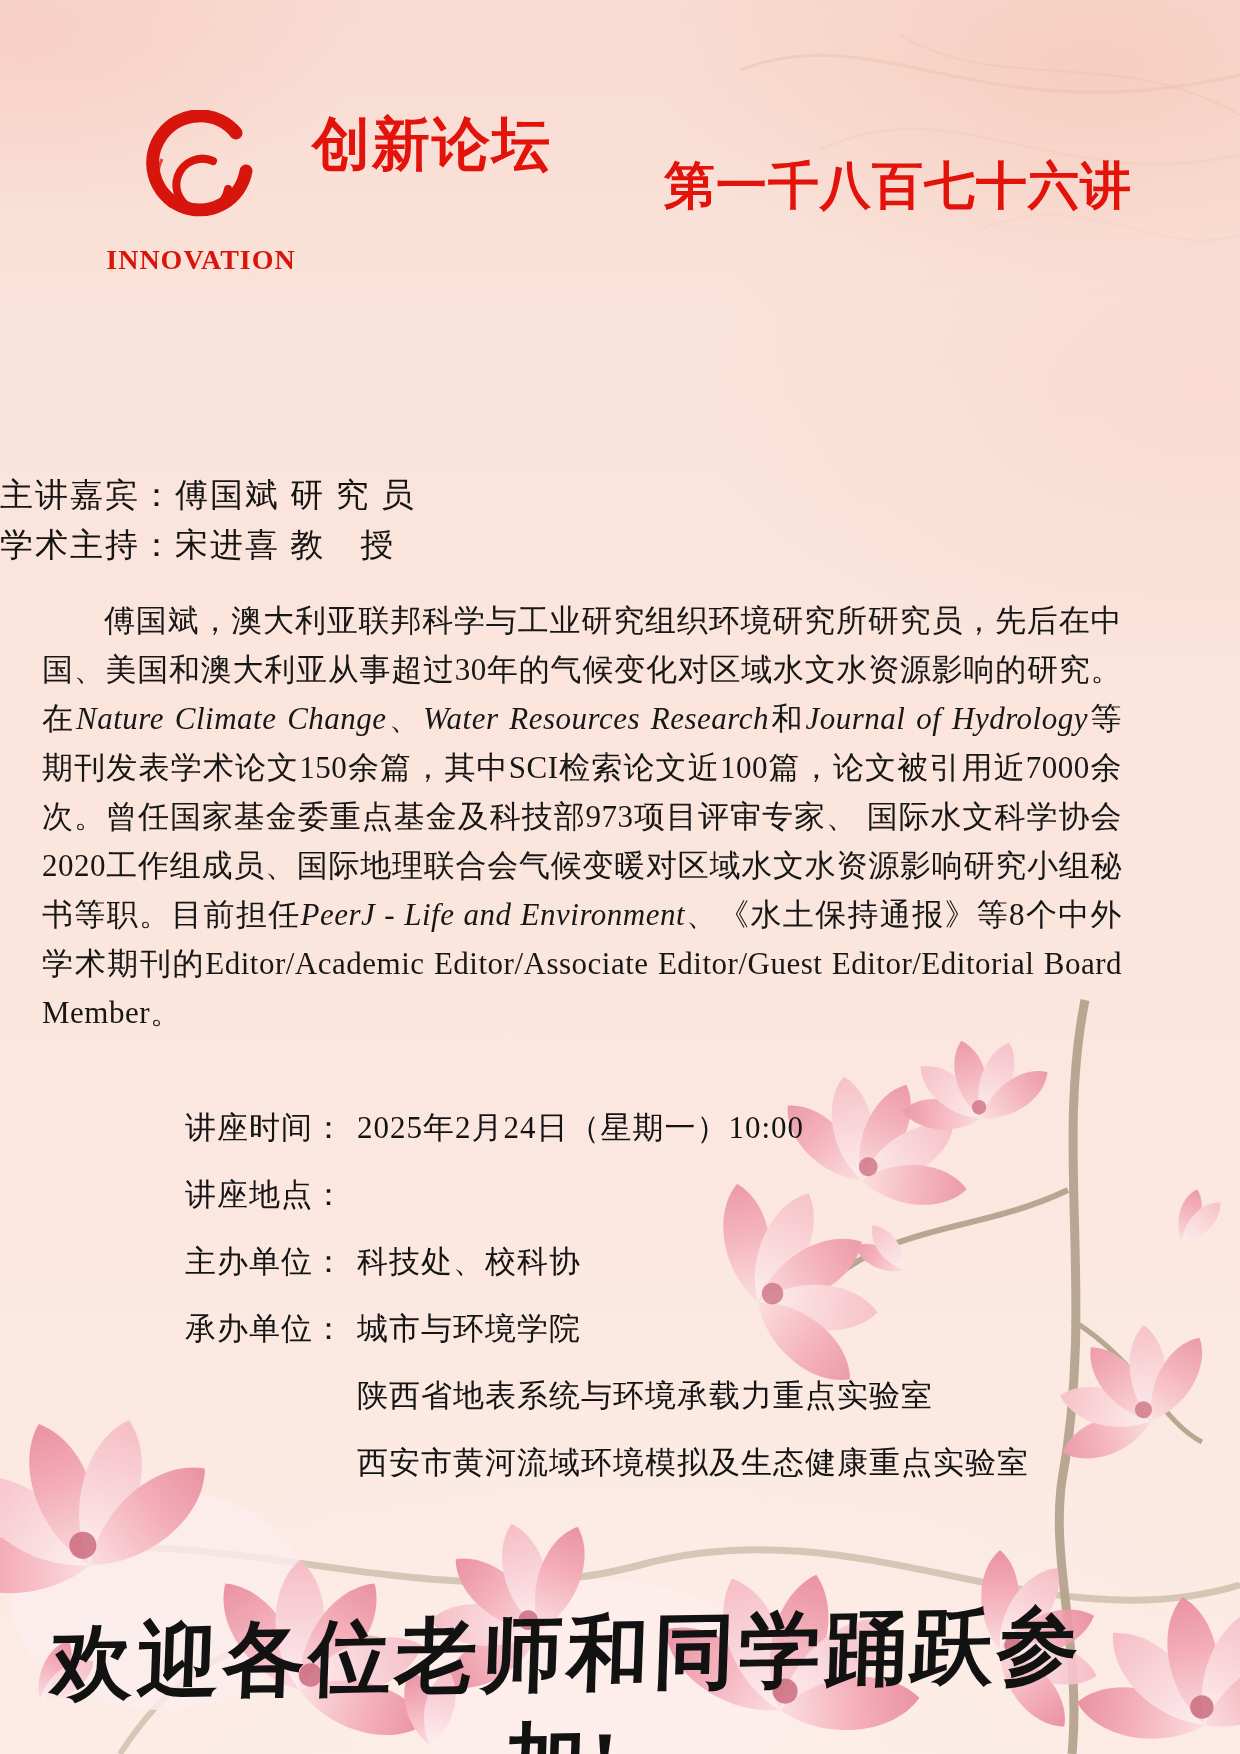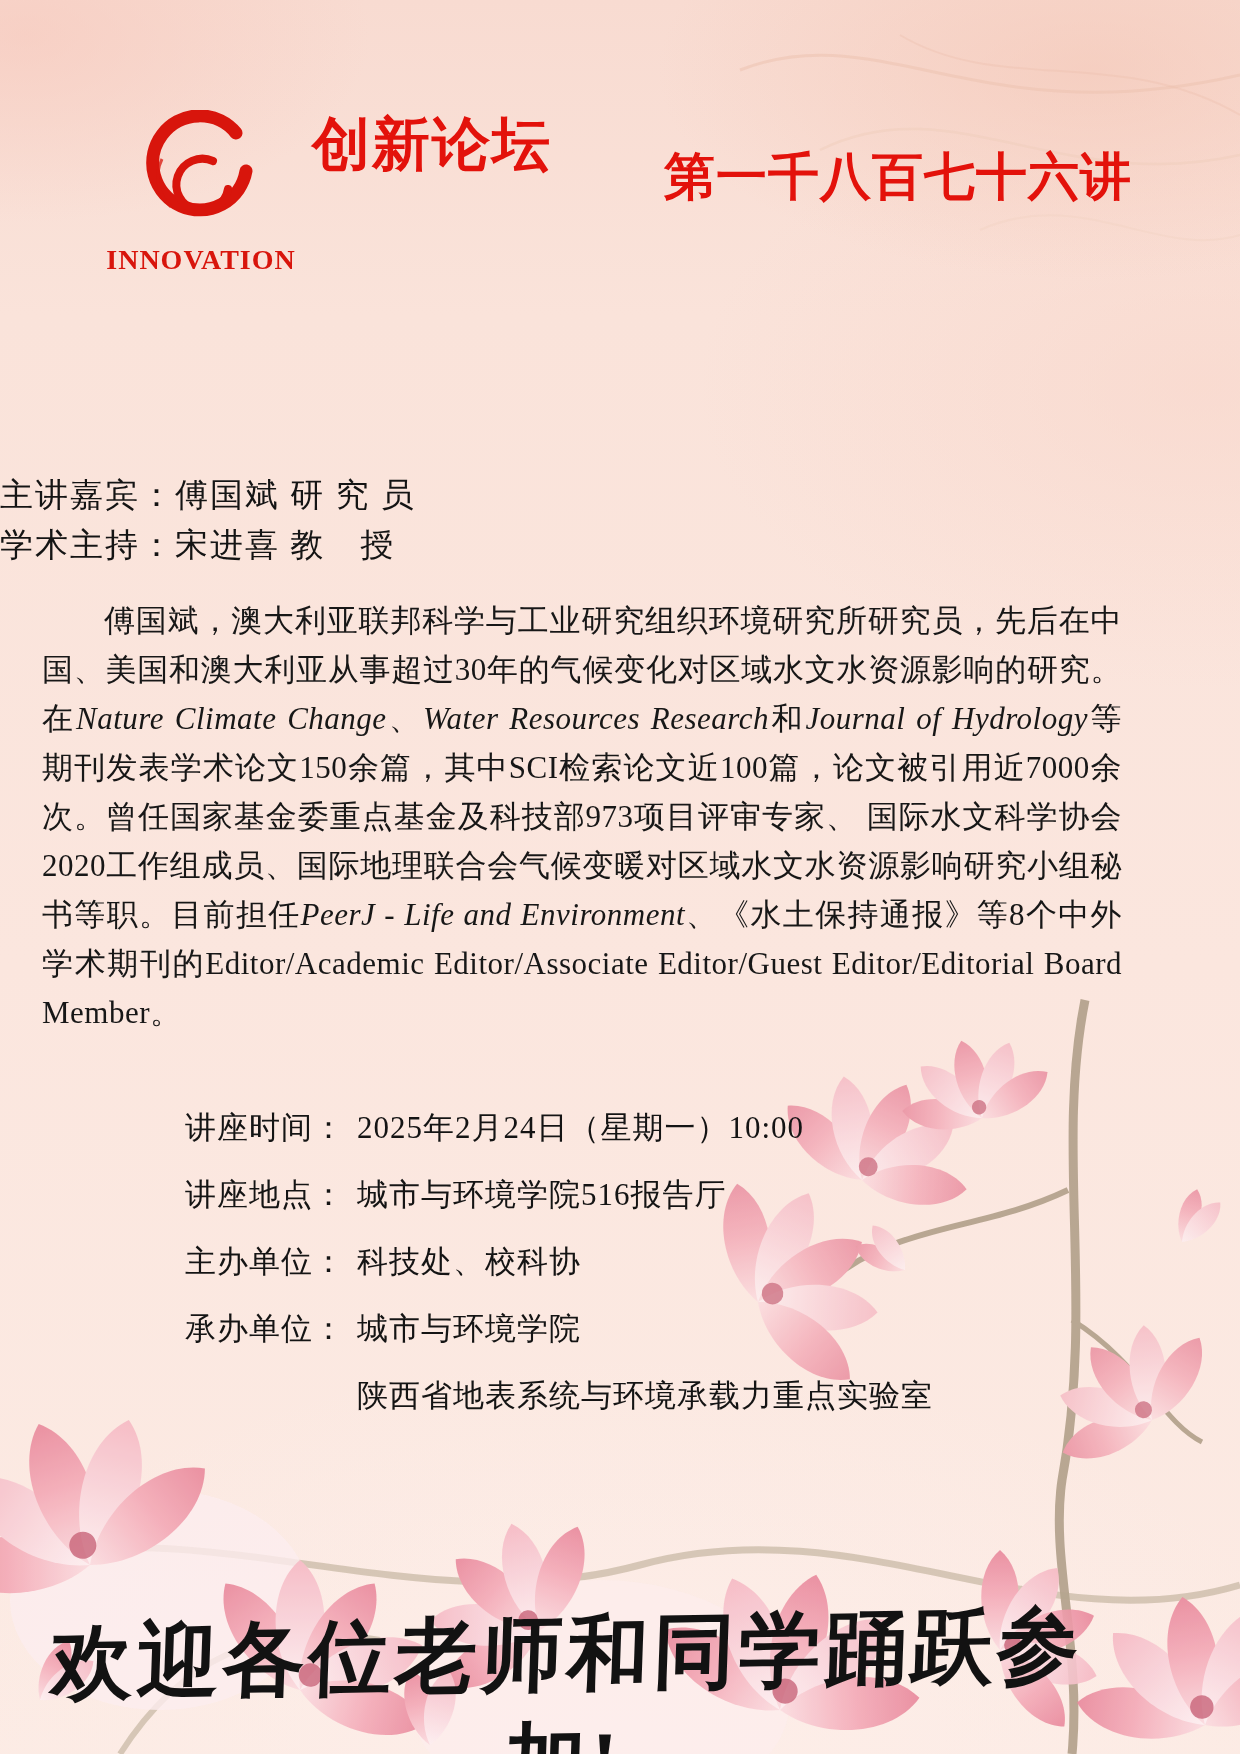--- a/index.html
+++ b/index.html
@@ -15,21 +15,21 @@
   .decor-svg{position:absolute;inset:0;z-index:0;pointer-events:none;}
   .content{position:absolute;inset:0;z-index:1;}
 
   
   .logo-block{position:absolute;left:98px;top:110px;width:206px;text-align:center;}
   .logo-label{display:block;margin-top:4px;color:#d8150c;font-size:28px;font-weight:bold;
     letter-spacing:1px;font-family:"Liberation Serif",serif;}
   .forum-title{position:absolute;left:312px;top:112px;color:#e3120b;
     font-family:Liberation Sans, sans-serif;font-weight:900;
     font-size:58px;line-height:1.1;letter-spacing:2px;}
-  .lecture-number{position:absolute;left:664px;top:147px;color:#e3120b;
+  .lecture-number{position:absolute;left:664px;top:156px;color:#e3120b;
     font-size:51px;font-weight:bold;letter-spacing:1px;line-height:1.2;}
 
   
   .title-en{position:absolute;left:0;right:105px;top:318px;text-align:center;color:#0f0f0f;}
   .title-en div{font-size:37px;font-weight:bold;line-height:60px;letter-spacing:.5px;}
 
   
   .speakers{position:absolute;left:0;right:70px;top:470px;text-align:left;color:#141414;}
   .speakers div{font-size:33px;line-height:50px;letter-spacing:2px;}
 
@@ -136,35 +136,35 @@
 
     <p class="bio"><span>傅国斌，澳大利亚联邦科学与工业研究组织环境研究所研究员，先后在中国、美国和澳大利亚从事超过30年的气候变化对区域水文水资源影响的研究。在</span><span class="it">Nature Climate Change</span><span>、</span><span class="it">Water Resources Research</span><span>和</span><span class="it">Journal of Hydrology</span><span>等期刊发表学术论文150余篇，其中SCI检索论文近100篇，论文被引用近7000余次。曾任国家基金委重点基金及科技部973项目评审专家、 国际水文科学协会2020工作组成员、国际地理联合会气候变暖对区域水文水资源影响研究小组秘书等职。目前担任</span><span class="it">PeerJ - Life and Environment</span><span>、《水土保持通报》等8个中外学术期刊的Editor/Academic Editor/Associate Editor/Guest Editor/Editorial Board Member。</span></p>
 
     <div class="details">
       <div class="detail-row">
         <span class="detail-label">讲座时间：</span>
         <span class="detail-value">2025年2月24日（星期一）10:00</span>
       </div>
       <div class="detail-row">
         <span class="detail-label">讲座地点：</span>
-        <span class="detail-value">城市与环境学院516报告厅</span>
       </div>
       <div class="detail-row">
         <span class="detail-label">主办单位：</span>
         <span class="detail-value">科技处、校科协</span>
       </div>
       <div class="detail-row">
         <span class="detail-label">承办单位：</span>
         <span class="detail-value">城市与环境学院</span>
       </div>
       <div class="detail-row">
         <span class="detail-label"></span>
         <span class="detail-value">陕西省地表系统与环境承载力重点实验室</span>
       </div>
       <div class="detail-row">
         <span class="detail-label"></span>
+        <span class="detail-value">西安市黄河流域环境模拟及生态健康重点实验室</span>
       </div>
     </div>
 
     <div class="footer">欢迎各位老师和同学踊跃参加!</div>
 
   </div>
 </div>
 
 </body></html>

